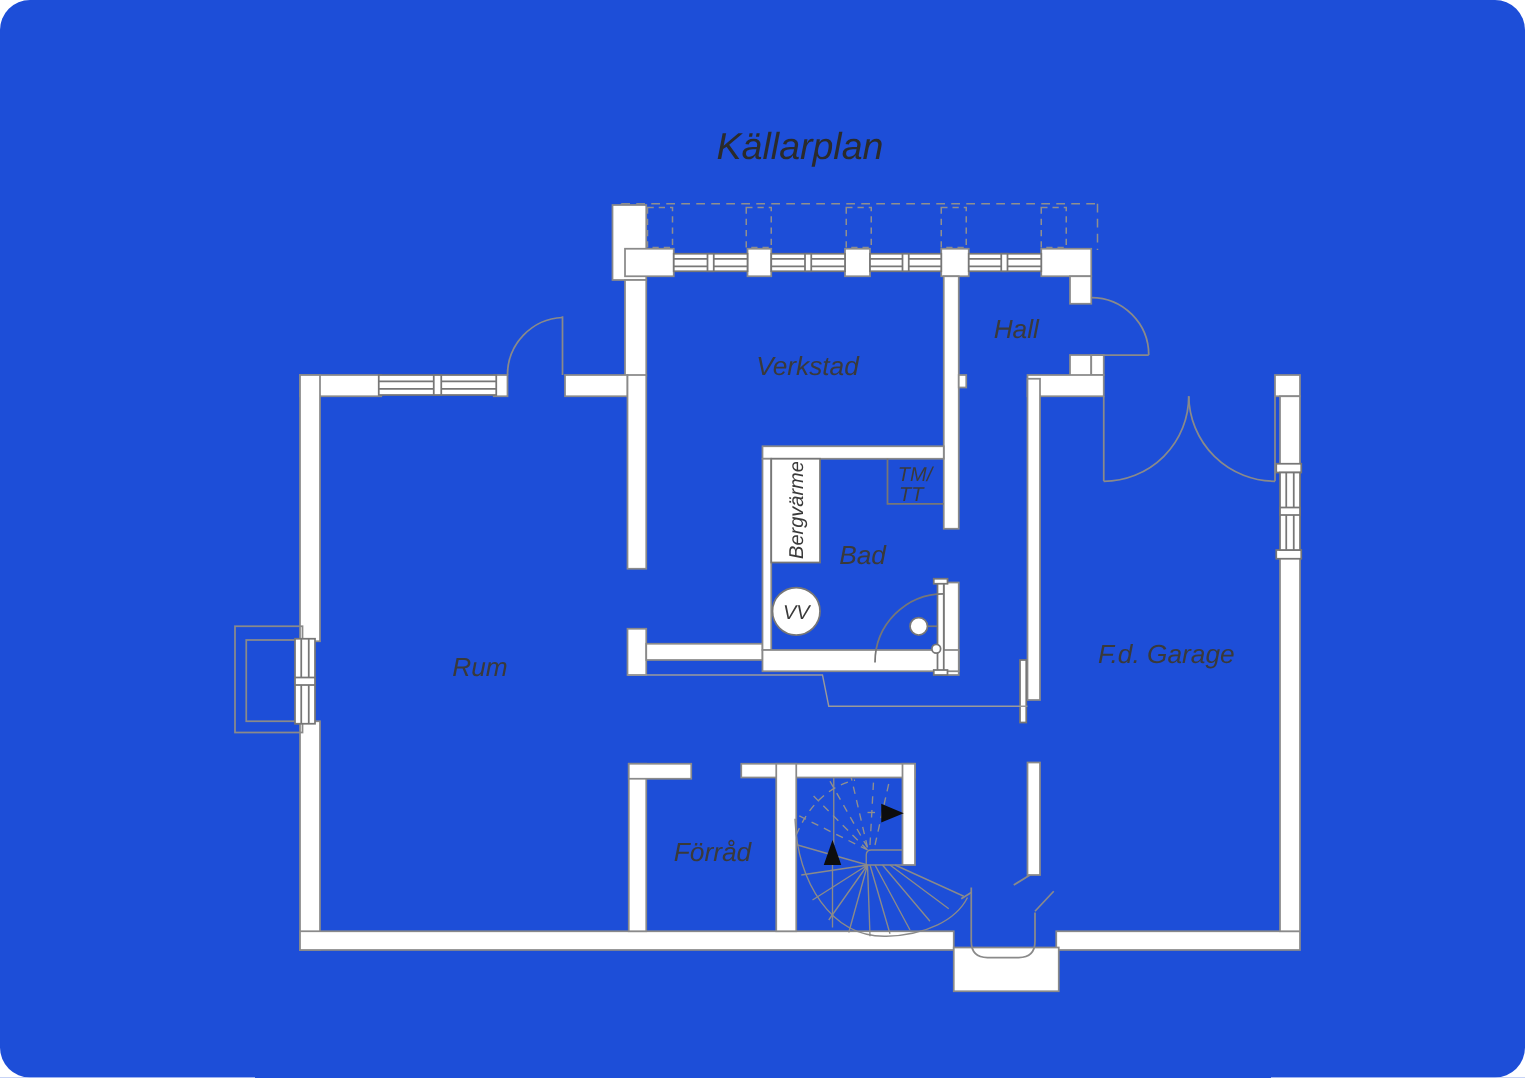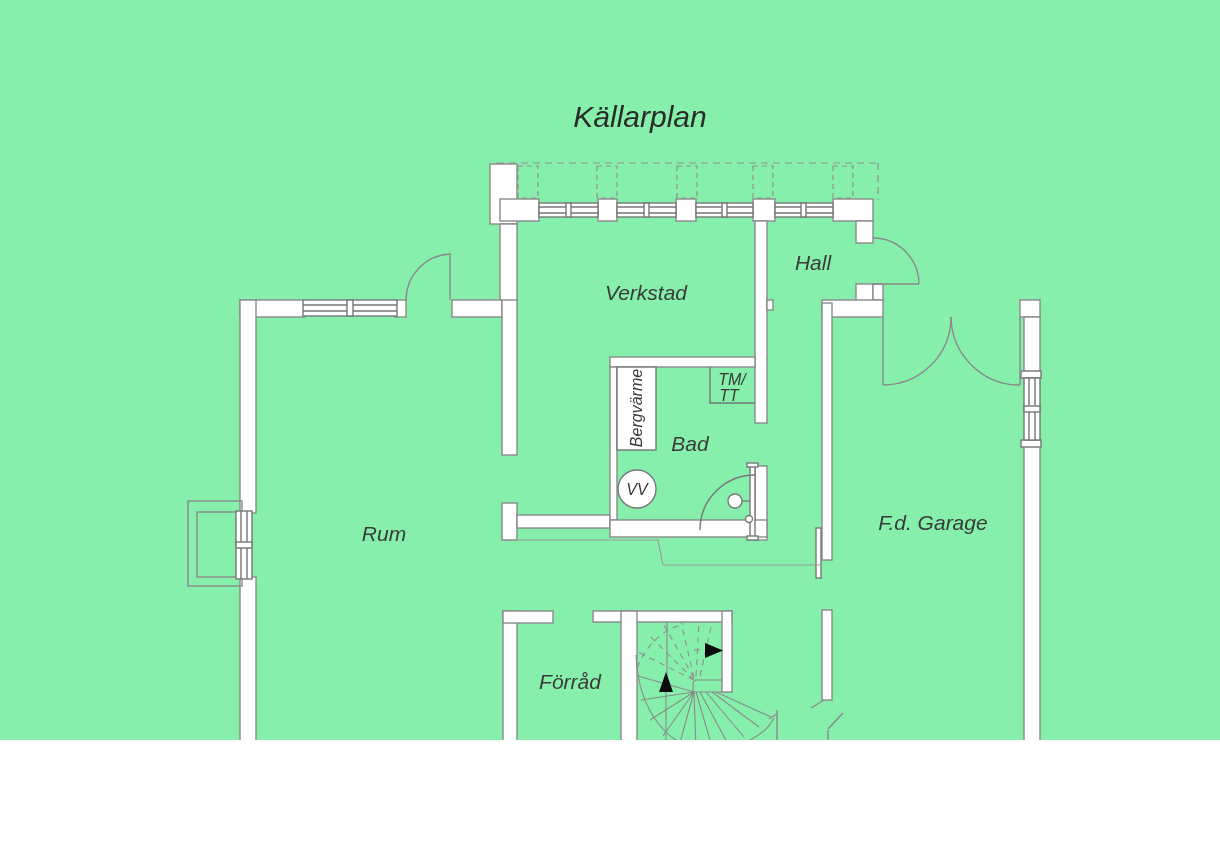--- a/index.html
+++ b/index.html
@@ -1,17 +1,17 @@
 <!DOCTYPE html>
 <html><head>
 <meta charset="utf-8">
 <style>
   html,body{margin:0;padding:0;background:#ffffff;}
-  .stage{position:relative;width:1220px;height:740px;background:#86efac;overflow:hidden;
-         font-family:"Liberation Sans", sans-serif;}
+  .stage{position:relative;width:1220px;height:862px;background:#1d4ed8;overflow:hidden;
+         font-family:"Liberation Sans", sans-serif;border-radius:24px;}
   svg{position:absolute;left:0;top:0;}
   .wall{fill:#ffffff;stroke:#8a8a8a;stroke-width:1.4;}
   .ln{fill:none;stroke:#8a8a8a;stroke-width:1.4;}
   .thin{fill:none;stroke:#9a9a9a;stroke-width:1.1;}
   .dash{fill:none;stroke:#8f8f8f;stroke-width:1.2;stroke-dasharray:7 5;}
   .pdash{fill:none;stroke:#8f8f8f;stroke-width:1.2;stroke-dasharray:5 4;}
   .fixt{fill:#ffffff;stroke:#777777;stroke-width:1.4;}
   .fixtln{fill:none;stroke:#777777;stroke-width:1.4;}
   .stair{fill:none;stroke:#8a8a8a;stroke-width:1.1;}
   .sdash{fill:none;stroke:#8f8f8f;stroke-width:1.1;stroke-dasharray:6 5;}

